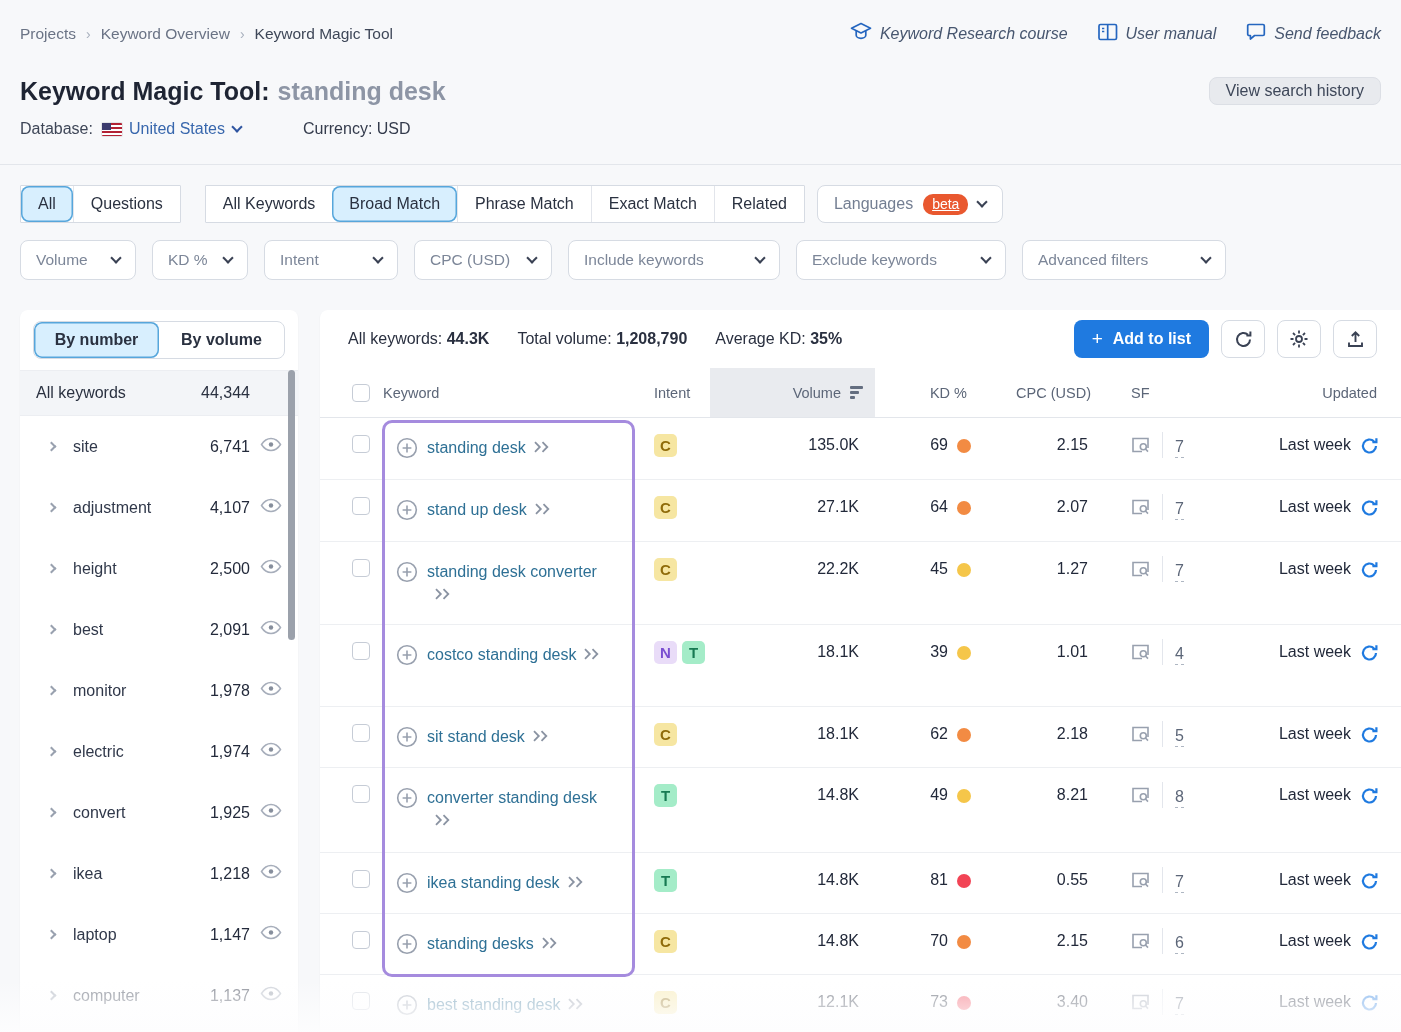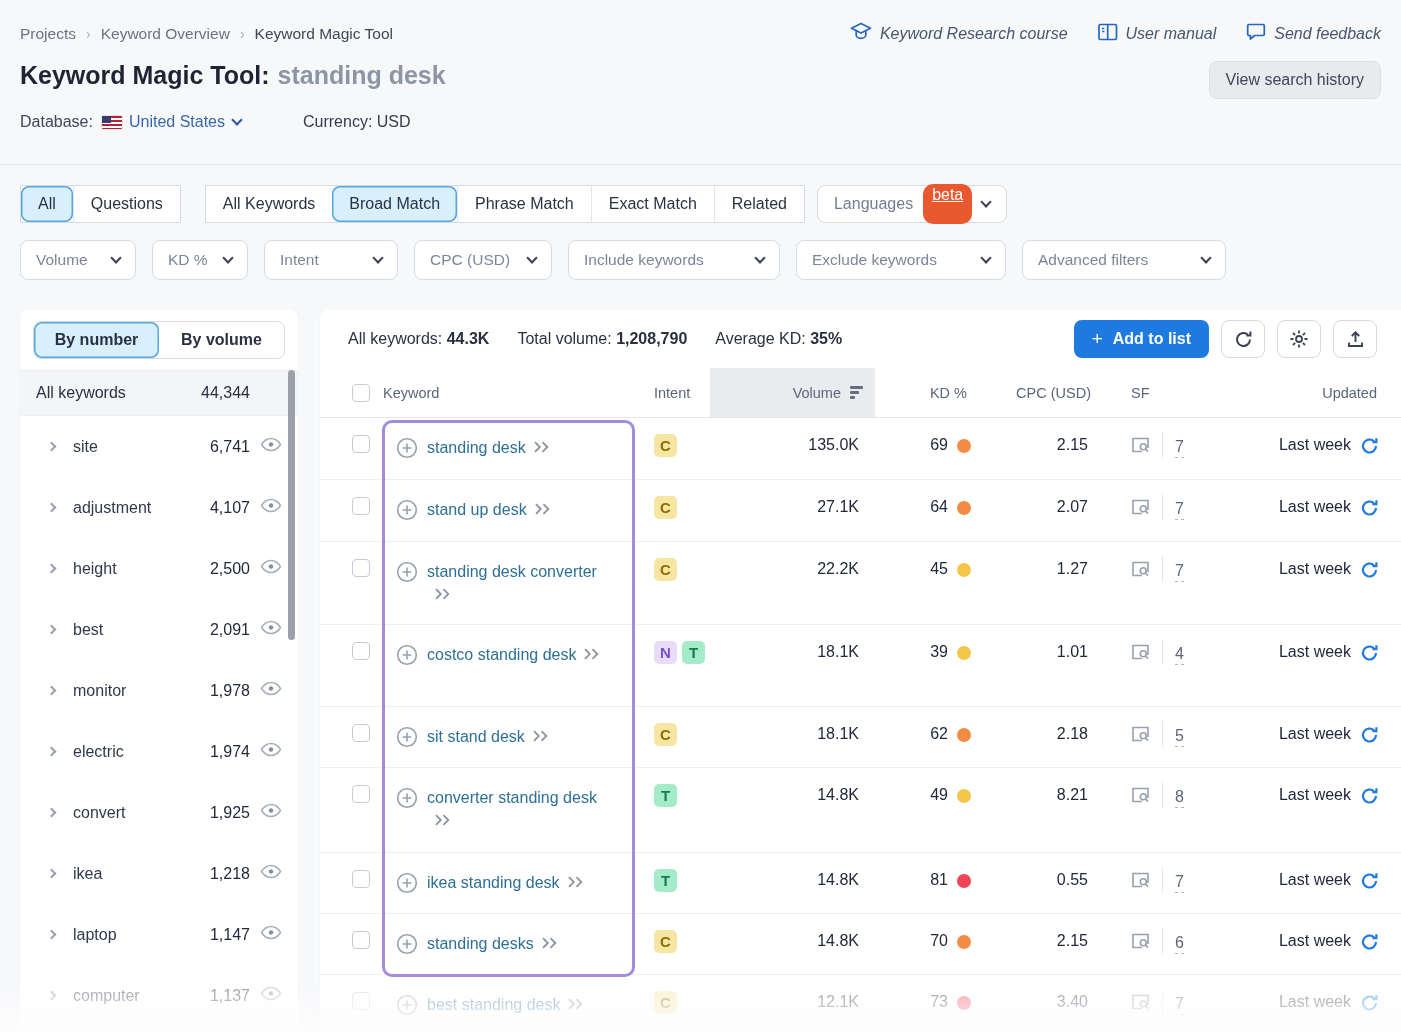--- a/index.html
+++ b/index.html
@@ -16,40 +16,40 @@
 
   
   .topbar { padding:0 20px; border-bottom:1px solid #E3E6EB; height:165px; }
   .crumb-row { display:flex; align-items:center; justify-content:space-between; padding-top:22px; }
   .breadcrumb { display:flex; align-items:center; gap:10px; font-size:15.5px; color:#6A7385; }
   .breadcrumb .sep { color:#A8B0BD; font-size:14px; }
   .breadcrumb .last { color:#3E4758; }
   .top-links { display:flex; align-items:center; gap:30px; }
   .top-link { display:flex; align-items:center; gap:8px; font-size:16px; color:#47566F; cursor:pointer;font-style:italic; }
   .top-link svg { flex:0 0 auto; }
-  .title-row { display:flex; align-items:flex-start; justify-content:space-between; margin-top:16px; }
+  .title-row { display:flex; align-items:flex-start; justify-content:space-between; margin-top:32px; }
   .page-title { font-size:25px; font-weight:bold; color:#1E2433; }
   .page-title .query { color:#8D95A5; margin-left:8px; }
-  .history-btn { background:#E8EAEE; border:1px solid #DCDFE5; border-radius:8px; height:38px; padding:0 16px; font-size:16px; color:#3E4759; display:flex; align-items:center; cursor:pointer; }
+  .history-btn { background:#E8EAEE; border:1px solid #DCDFE5; border-radius:8px; height:28px; padding:0 16px; font-size:16px; color:#3E4759; display:flex; align-items:center; cursor:pointer; }
   .meta-row { display:flex; align-items:center; margin-top:14px; font-size:16px; }
   .meta-label { color:#3E4657; }
   .flag { width:20px; height:13px; margin:0 7px 0 9px; background:repeating-linear-gradient(#B22234 0 2px, #fff 2px 4px); position:relative; border-radius:1px; box-shadow:0 0 0 1px rgba(0,0,0,.08); display:inline-block; }
   .flag::before { content:""; position:absolute; top:0; left:0; width:9px; height:7px; background:#3C3B6E; }
   .db-value { color:#3867AD; margin-right:8px; cursor:pointer; }
   .currency { margin-left:62px; color:#343B4C; }
 
   
   .tabs-row { display:flex; align-items:center; margin:20px 20px 0 20px; gap:24px; }
   .seg-group { display:flex; background:#fff; border:1px solid #D6DBE3; border-radius:1px; height:38px; overflow:hidden; }
   .seg { display:flex; align-items:center; padding:0 17px; font-size:16px; color:#2A3140; cursor:pointer; border-left:1px solid #E2E5EB; white-space:nowrap; }
   .seg:first-child { border-left:none; }
   .seg.selected { background:#D8EFFE; box-shadow:inset 0 0 0 1.5px #57A6DB; border-radius:8px; border-left:none; }
   .lang-group { margin-left:-12px; display:flex; align-items:center; gap:10px; background:#fff; border:1px solid #D6DBE3; border-radius:8px; height:38px; padding:0 16px; cursor:pointer; }
   .lang-label { font-size:16px; color:#737E92; }
-  .beta-badge { background:#E9582F; color:#fff; font-size:16px; border-radius:10px; padding:2px 9px 20px;text-decoration:underline; }
+  .beta-badge { background:#E9582F; color:#fff; font-size:14px; border-radius:10px; padding:2px 9px 3px;text-decoration:underline; }
 
   
   .filters-row { display:flex; align-items:center; margin:17px 20px 0 20px; gap:16px; }
   .pill { display:flex; align-items:center; justify-content:space-between; background:#fff; border:1px solid #D6DBE3; border-radius:8px; height:40px; padding:0 15px; font-size:15.5px; color:#7C8698; cursor:pointer; gap:12px; white-space:nowrap; }
 
   
   .sidebar { position:absolute; left:20px; top:310px; width:278px; bottom:-10px; background:#fff; border-radius:8px; box-shadow:0 1px 2px rgba(20,30,50,.06); overflow:hidden; }
   .side-toggle { display:flex; margin:11px 13px; border:1px solid #D6DBE3; border-radius:8px; height:38px; overflow:hidden; }
   .side-toggle .tog { flex:1; display:flex; align-items:center; justify-content:center; font-size:16px; color:#2A3140; cursor:pointer;font-weight:bold; }
   .side-toggle .tog.selected { background:#D8EFFE; box-shadow:inset 0 0 0 1.5px #57A6DB; border-radius:8px; }

